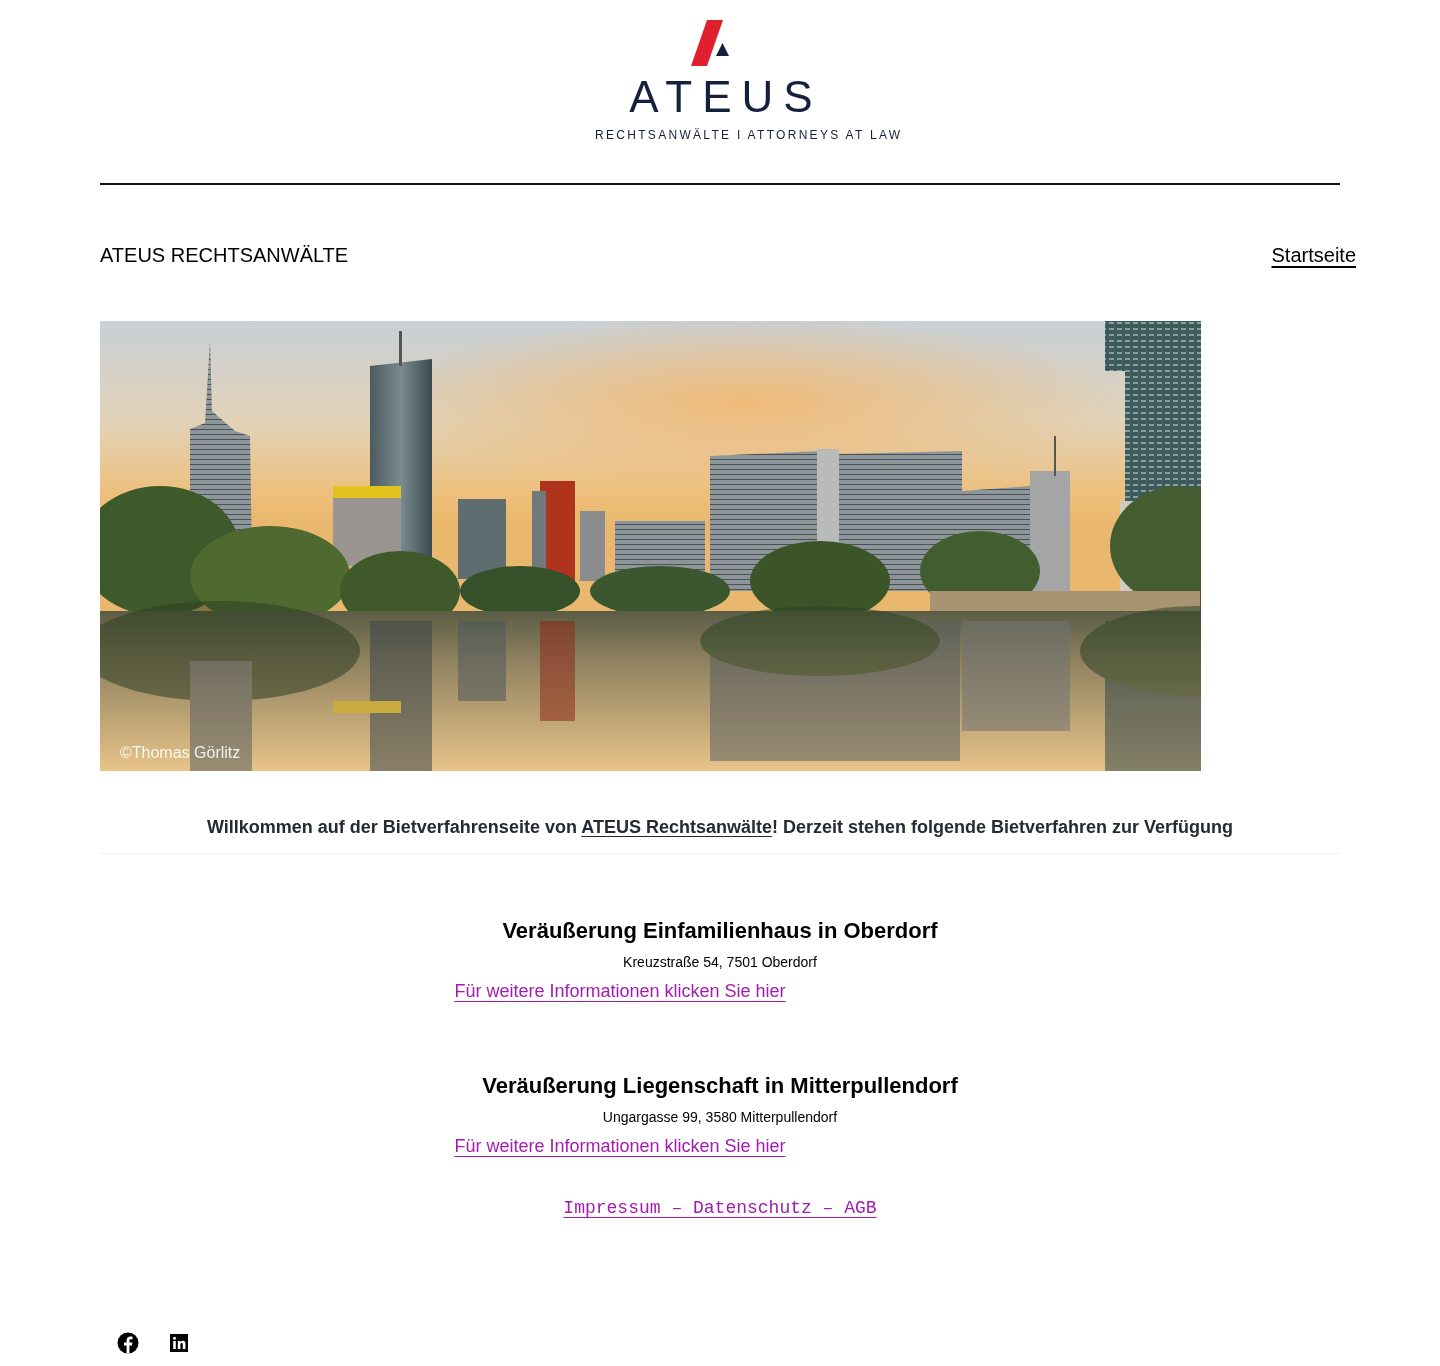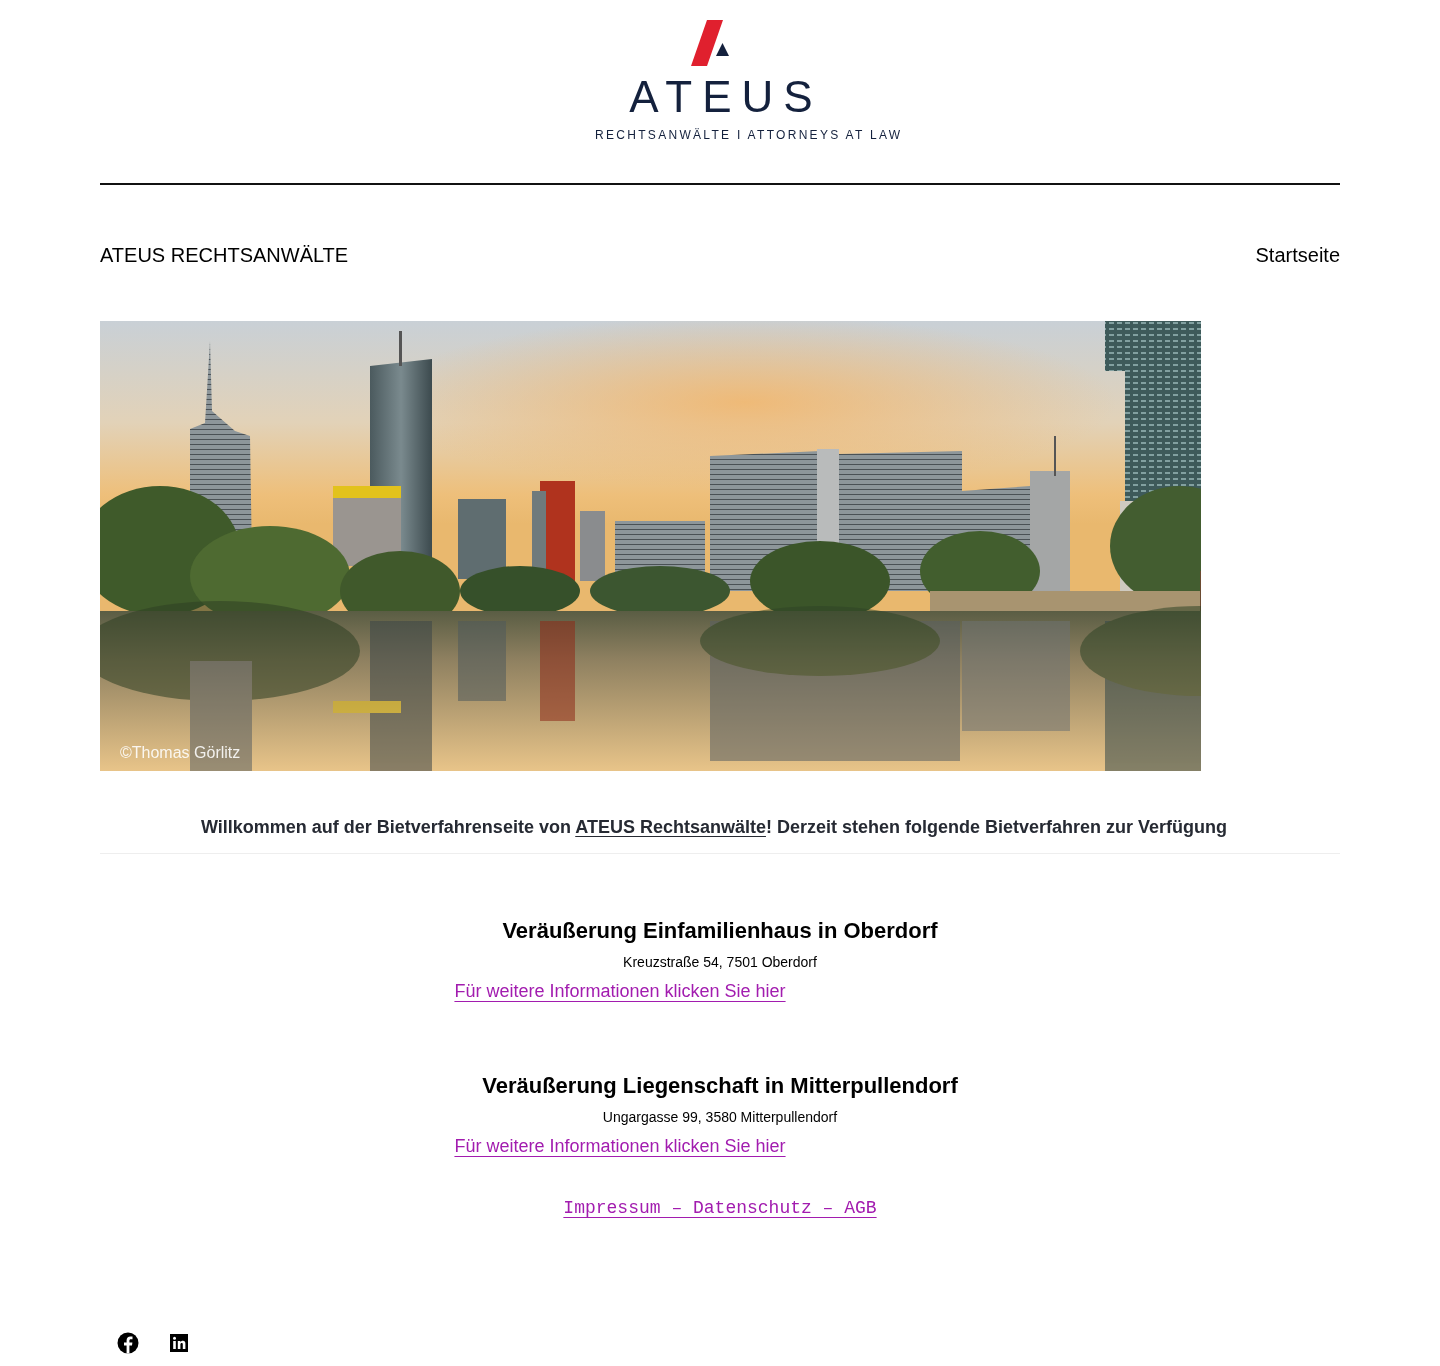--- a/index.html
+++ b/index.html
@@ -11,28 +11,28 @@
     .logo-mark { position: absolute; left: 0; top: 0; width: 250px; height: 52px; }
     .logo-word { position: absolute; left: 0; top: 50px; width: 250px; text-align: center;
       font-family: Liberation Sans, sans-serif; font-weight: 300; font-size: 44px; letter-spacing: 10px;
       color: #14213d; padding-left: 12px; line-height: 58px; }
     .logo-tag { position: absolute; left: 0; top: 110px; width: 250px; text-align: left;
       font-size: 12px; letter-spacing: 2.3px; color: #14213d; white-space: nowrap; }
 
     .divider { position: absolute; left: 100px; top: 183px; width: 1240px; height: 2px; background: #111; }
 
     .site-title { position: absolute; left: 100px; top: 242px; font-size: 20px; color: #000; line-height: 26px; }
-    .nav-link { position: absolute; right: 100px; top: 242px; font-size: 20px; color: #000; line-height: 26px;
-      text-underline-offset: 4px; text-decoration-thickness: 2px; }
+    .nav-link { position: absolute; right: 84px; top: 242px; font-size: 20px; color: #000; line-height: 26px;
+      text-decoration: underline; text-underline-offset: 4px; text-decoration-thickness: 2px; }
 
     .hero { position: absolute; left: 100px; top: 321px; width: 1101px; height: 450px; overflow: hidden; }
     .hero svg { display: block; }
     .credit { position: absolute; left: 20px; bottom: 9px; font-size: 16px; color: rgba(255,255,255,0.88); }
 
-    .welcome { position: absolute; left: 94px; top: 814px; width: 1240px; text-align: center;
+    .welcome { position: absolute; left: 100px; top: 814px; width: 1240px; text-align: center;
       font-size: 18px; font-weight: bold; color: #262a33; line-height: 26px; }
     .welcome a { color: #262a33; text-decoration: underline; text-underline-offset: 3px; }
     .thin-rule { position: absolute; left: 100px; top: 853px; width: 1240px; height: 1px; background: #eeeeee; }
 
     .listing { position: absolute; left: 100px; width: 1240px; text-align: center; }
     .listing-title { font-size: 22px; font-weight: bold; line-height: 30px; color: #000; margin-top: 32px; }
     .listing-address { font-size: 14px; line-height: 32px; color: #000; }
     .listing-link { position: absolute; left: 0; width: 1240px; text-align: center; font-size: 18px; color: #000; }
     .listing-link a, .footer-links a { color: #a21caf; text-decoration: underline; text-underline-offset: 4px; }
 

